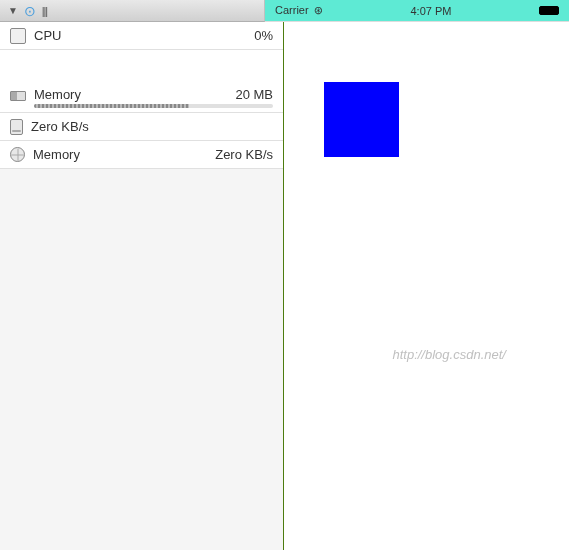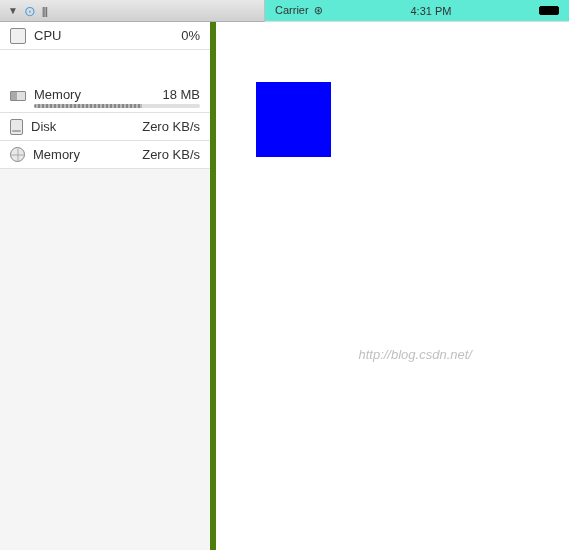--- a/index.html
+++ b/index.html
@@ -29,53 +29,52 @@
       <span style="color:#555; font-size:10px;">▼</span>
       <span style="font-size:14px; color:#4a9edd; cursor:pointer;">⊙</span>
       <span style="font-size:11px; color:#555; cursor:pointer; letter-spacing:-1px;">|||</span>
     </div>
 
     <div style="flex:1; background:#5eead4; border-bottom:1px solid #ddd; display:flex; align-items:center; justify-content:space-between; padding:0 10px; font-size:11px;">
       <span style="color:#333;">
         <span>Carrier</span>
         <span style="margin-left:2px;">⊛</span>
       </span>
-      <span style="color:#333; font-weight:500;">4:31 PM</span>
+      <span style="color:#333; font-weight:500;">4:07 PM</span>
       <span style="display:inline-block; width:20px; height:9px; border:1.5px solid #000; border-radius:2px; background:#000; position:relative; vertical-align:middle;"></span>
     </div>
   </div>
 
   <div style="display:flex; flex:1; overflow:hidden;">
 
-    <div style="width:216px; background:#f5f5f5; border-right:6px solid #4d7c0f; display:flex; flex-direction:column; flex-shrink:0;">
+    <div style="width:284px; background:#f5f5f5; border-right:1px solid #4d7c0f; display:flex; flex-direction:column; flex-shrink:0;">
 
       <div style="display:flex; align-items:center; padding:5px 10px; border-bottom:1px solid #e0e0e0; background:white; min-height:28px;">
         <div style="width:16px; height:16px; border:1.5px solid #888; border-radius:2px; background:#f0f0f0; margin-right:8px; flex-shrink:0;"></div>
         <span style="flex:1; font-size:13px; color:#333;">CPU</span>
         <span style="font-size:13px; color:#333;">0%</span>
       </div>
 
       <div style="background:white; border-bottom:1px solid #e0e0e0;">
         <div style="display:flex; align-items:center; padding:5px 10px 2px 10px; min-height:22px;margin-top:32px;">
           <div style="width:16px; height:10px; border:1.5px solid #888; background:linear-gradient(to right,#aaa 40%, #e0e0e0 40%); border-radius:1px; margin-right:8px; flex-shrink:0; margin-top:2px;"></div>
           <span style="flex:1; font-size:13px; color:#333;">Memory</span>
-          <span style="font-size:13px; color:#333;">18 MB</span>
+          <span style="font-size:13px; color:#333;">20 MB</span>
         </div>
         <div style="padding:0 10px 4px 34px;">
           <div style="height:4px; background:#e0e0e0; border-radius:2px; overflow:hidden;">
             <div style="width:65%; height:100%; background:repeating-linear-gradient(to right,#888 0px,#888 2px,#bbb 2px,#bbb 4px);"></div>
           </div>
         </div>
       </div>
 
       <div style="display:flex; align-items:center; padding:5px 10px; border-bottom:1px solid #e0e0e0; background:white; min-height:28px;">
         <div style="width:13px; height:16px; border:1.5px solid #888; border-radius:2px; background:#e8e8e8; margin-right:8px; flex-shrink:0; position:relative;">
           <div style="position:absolute; bottom:2px; left:1px; right:1px; height:2px; background:#aaa; border-radius:1px;"></div>
         </div>
-        <span style="flex:1; font-size:13px; color:#333;">Disk</span>
         <span style="font-size:13px; color:#333;">Zero KB/s</span>
       </div>
 
       <div style="display:flex; align-items:center; padding:5px 10px; border-bottom:1px solid #e0e0e0; background:white; min-height:28px;">
         <div style="width:15px; height:15px; border-radius:50%; border:1.5px solid #888; background:#e8e8e8; margin-right:8px; flex-shrink:0; position:relative; overflow:hidden;">
           <div style="position:absolute; top:50%; left:50%; width:1px; height:100%; background:#aaa; transform:translate(-50%,-50%);"></div>
           <div style="position:absolute; top:50%; left:0; right:0; height:1px; background:#aaa; transform:translateY(-50%);"></div>
         </div>
         <span style="flex:1; font-size:13px; color:#333;">Memory</span>
         <span style="font-size:13px; color:#333;">Zero KB/s</span>

